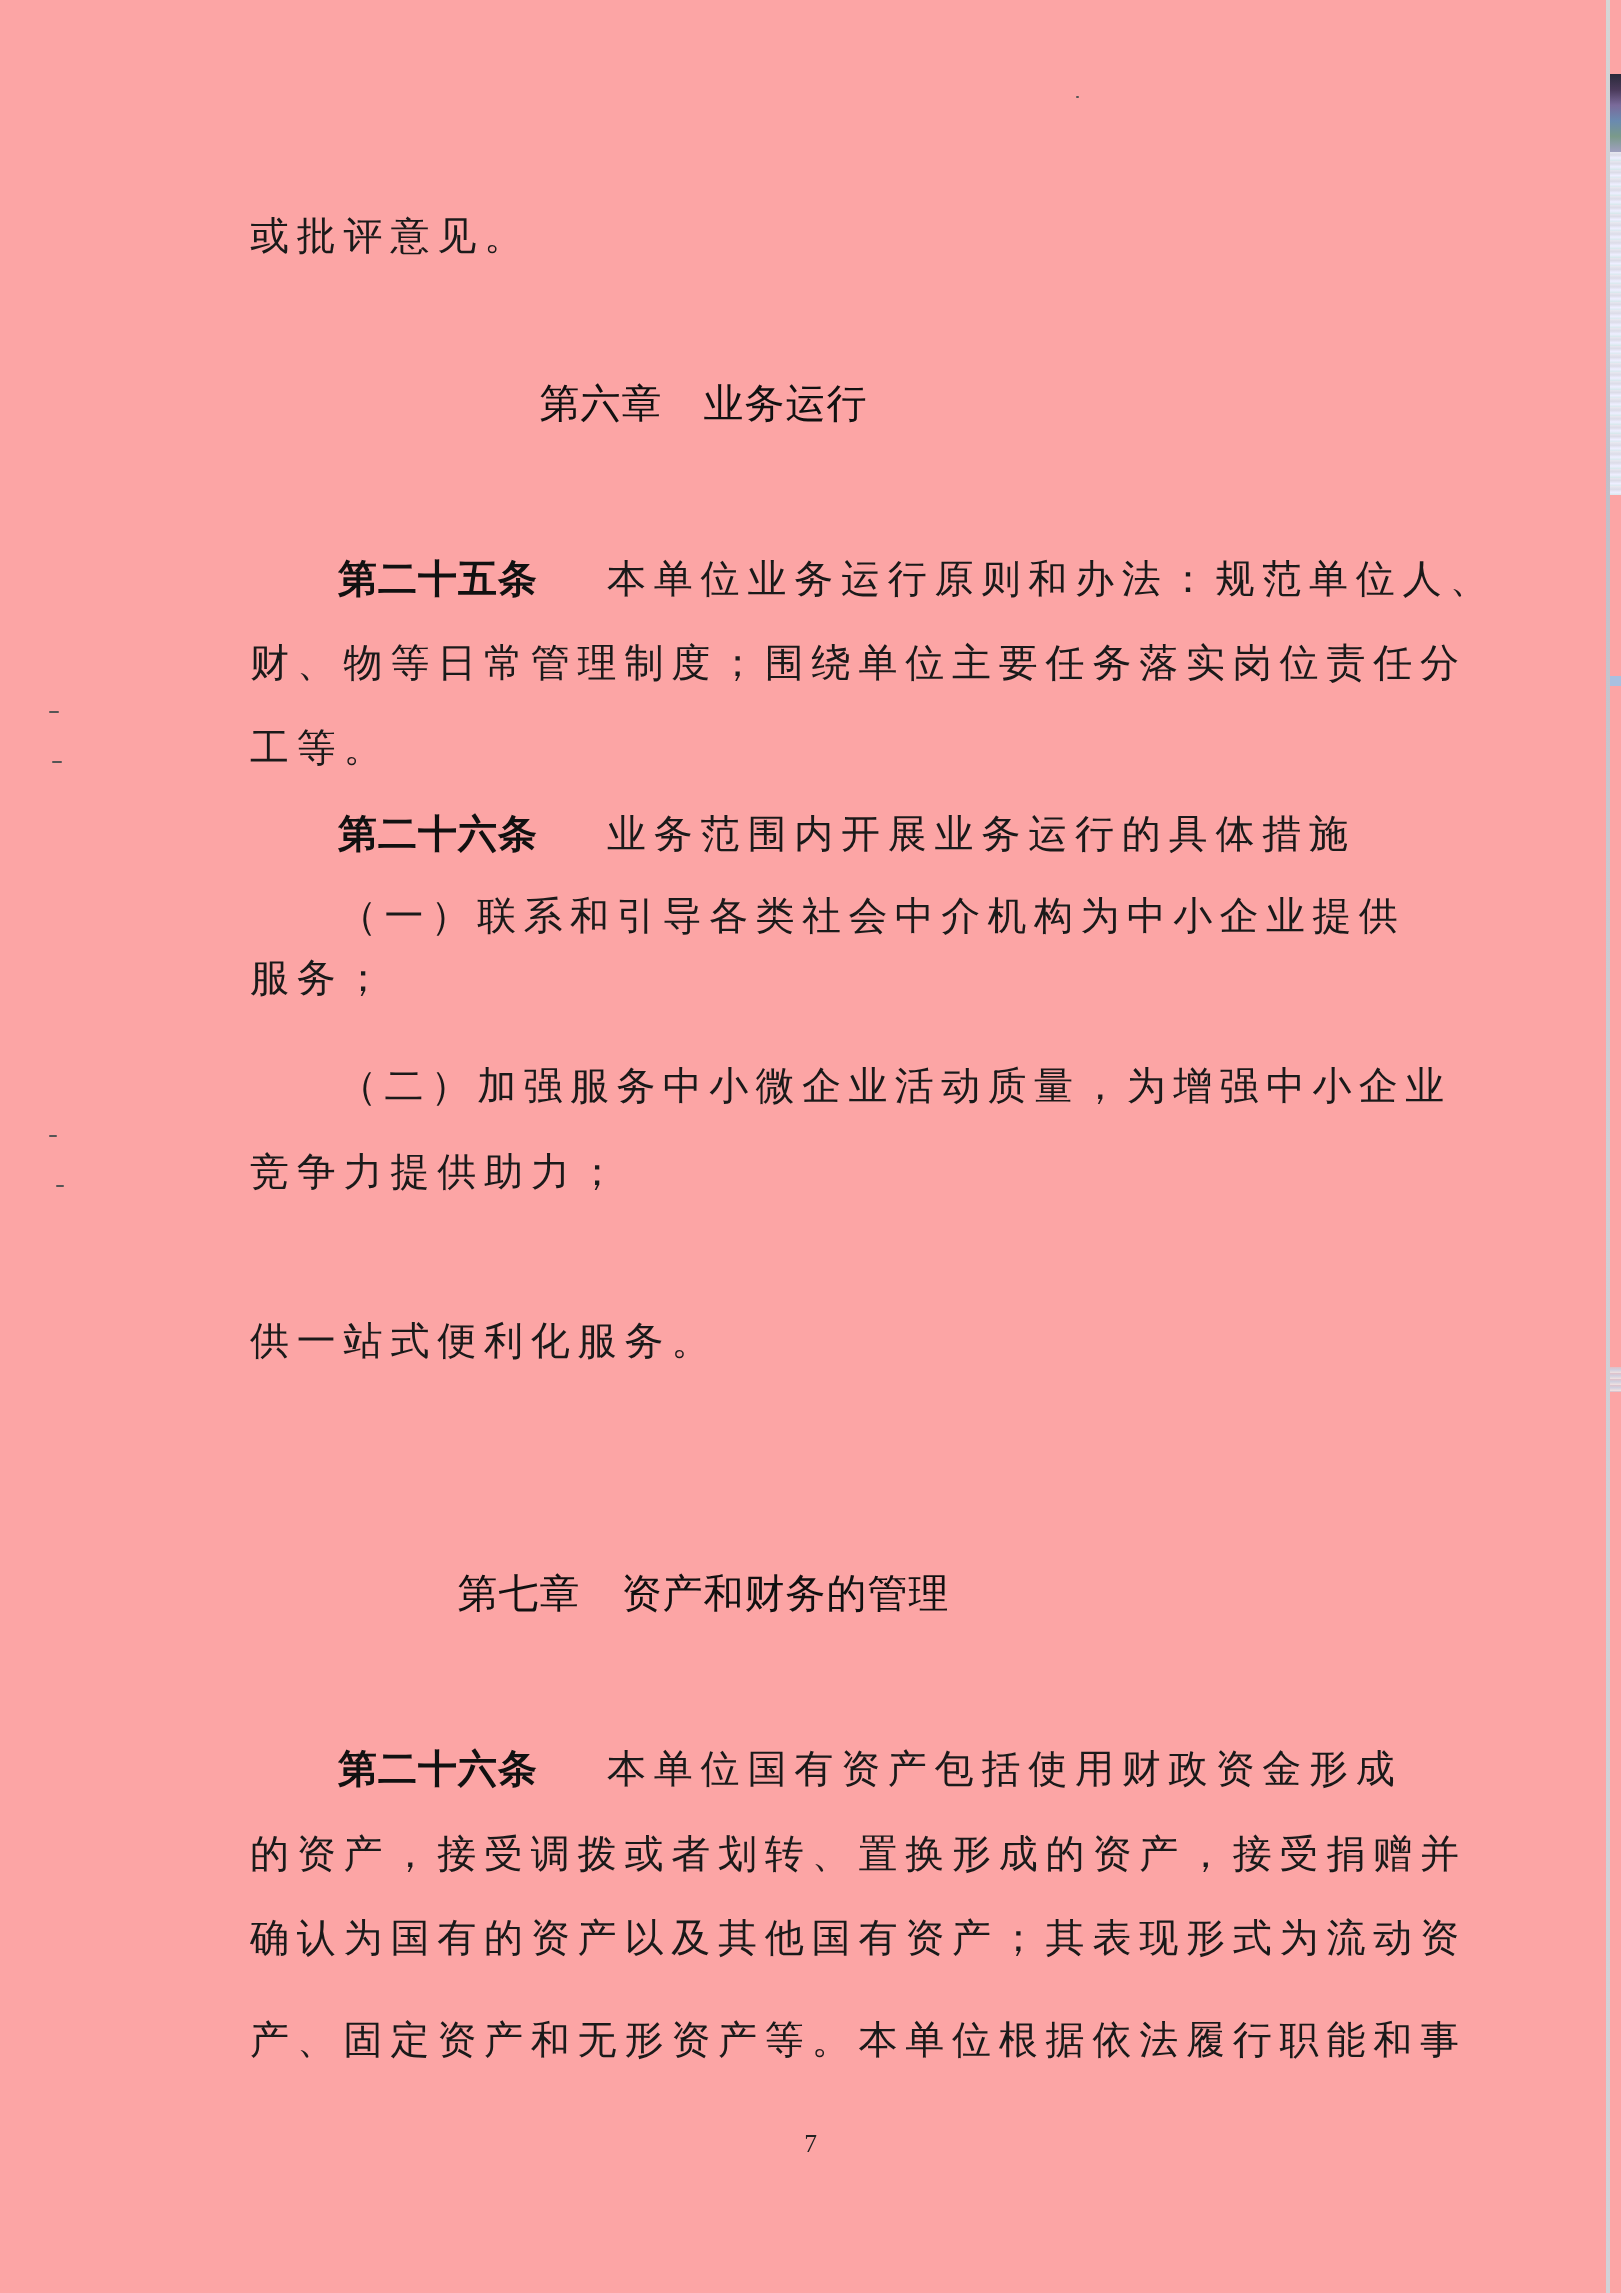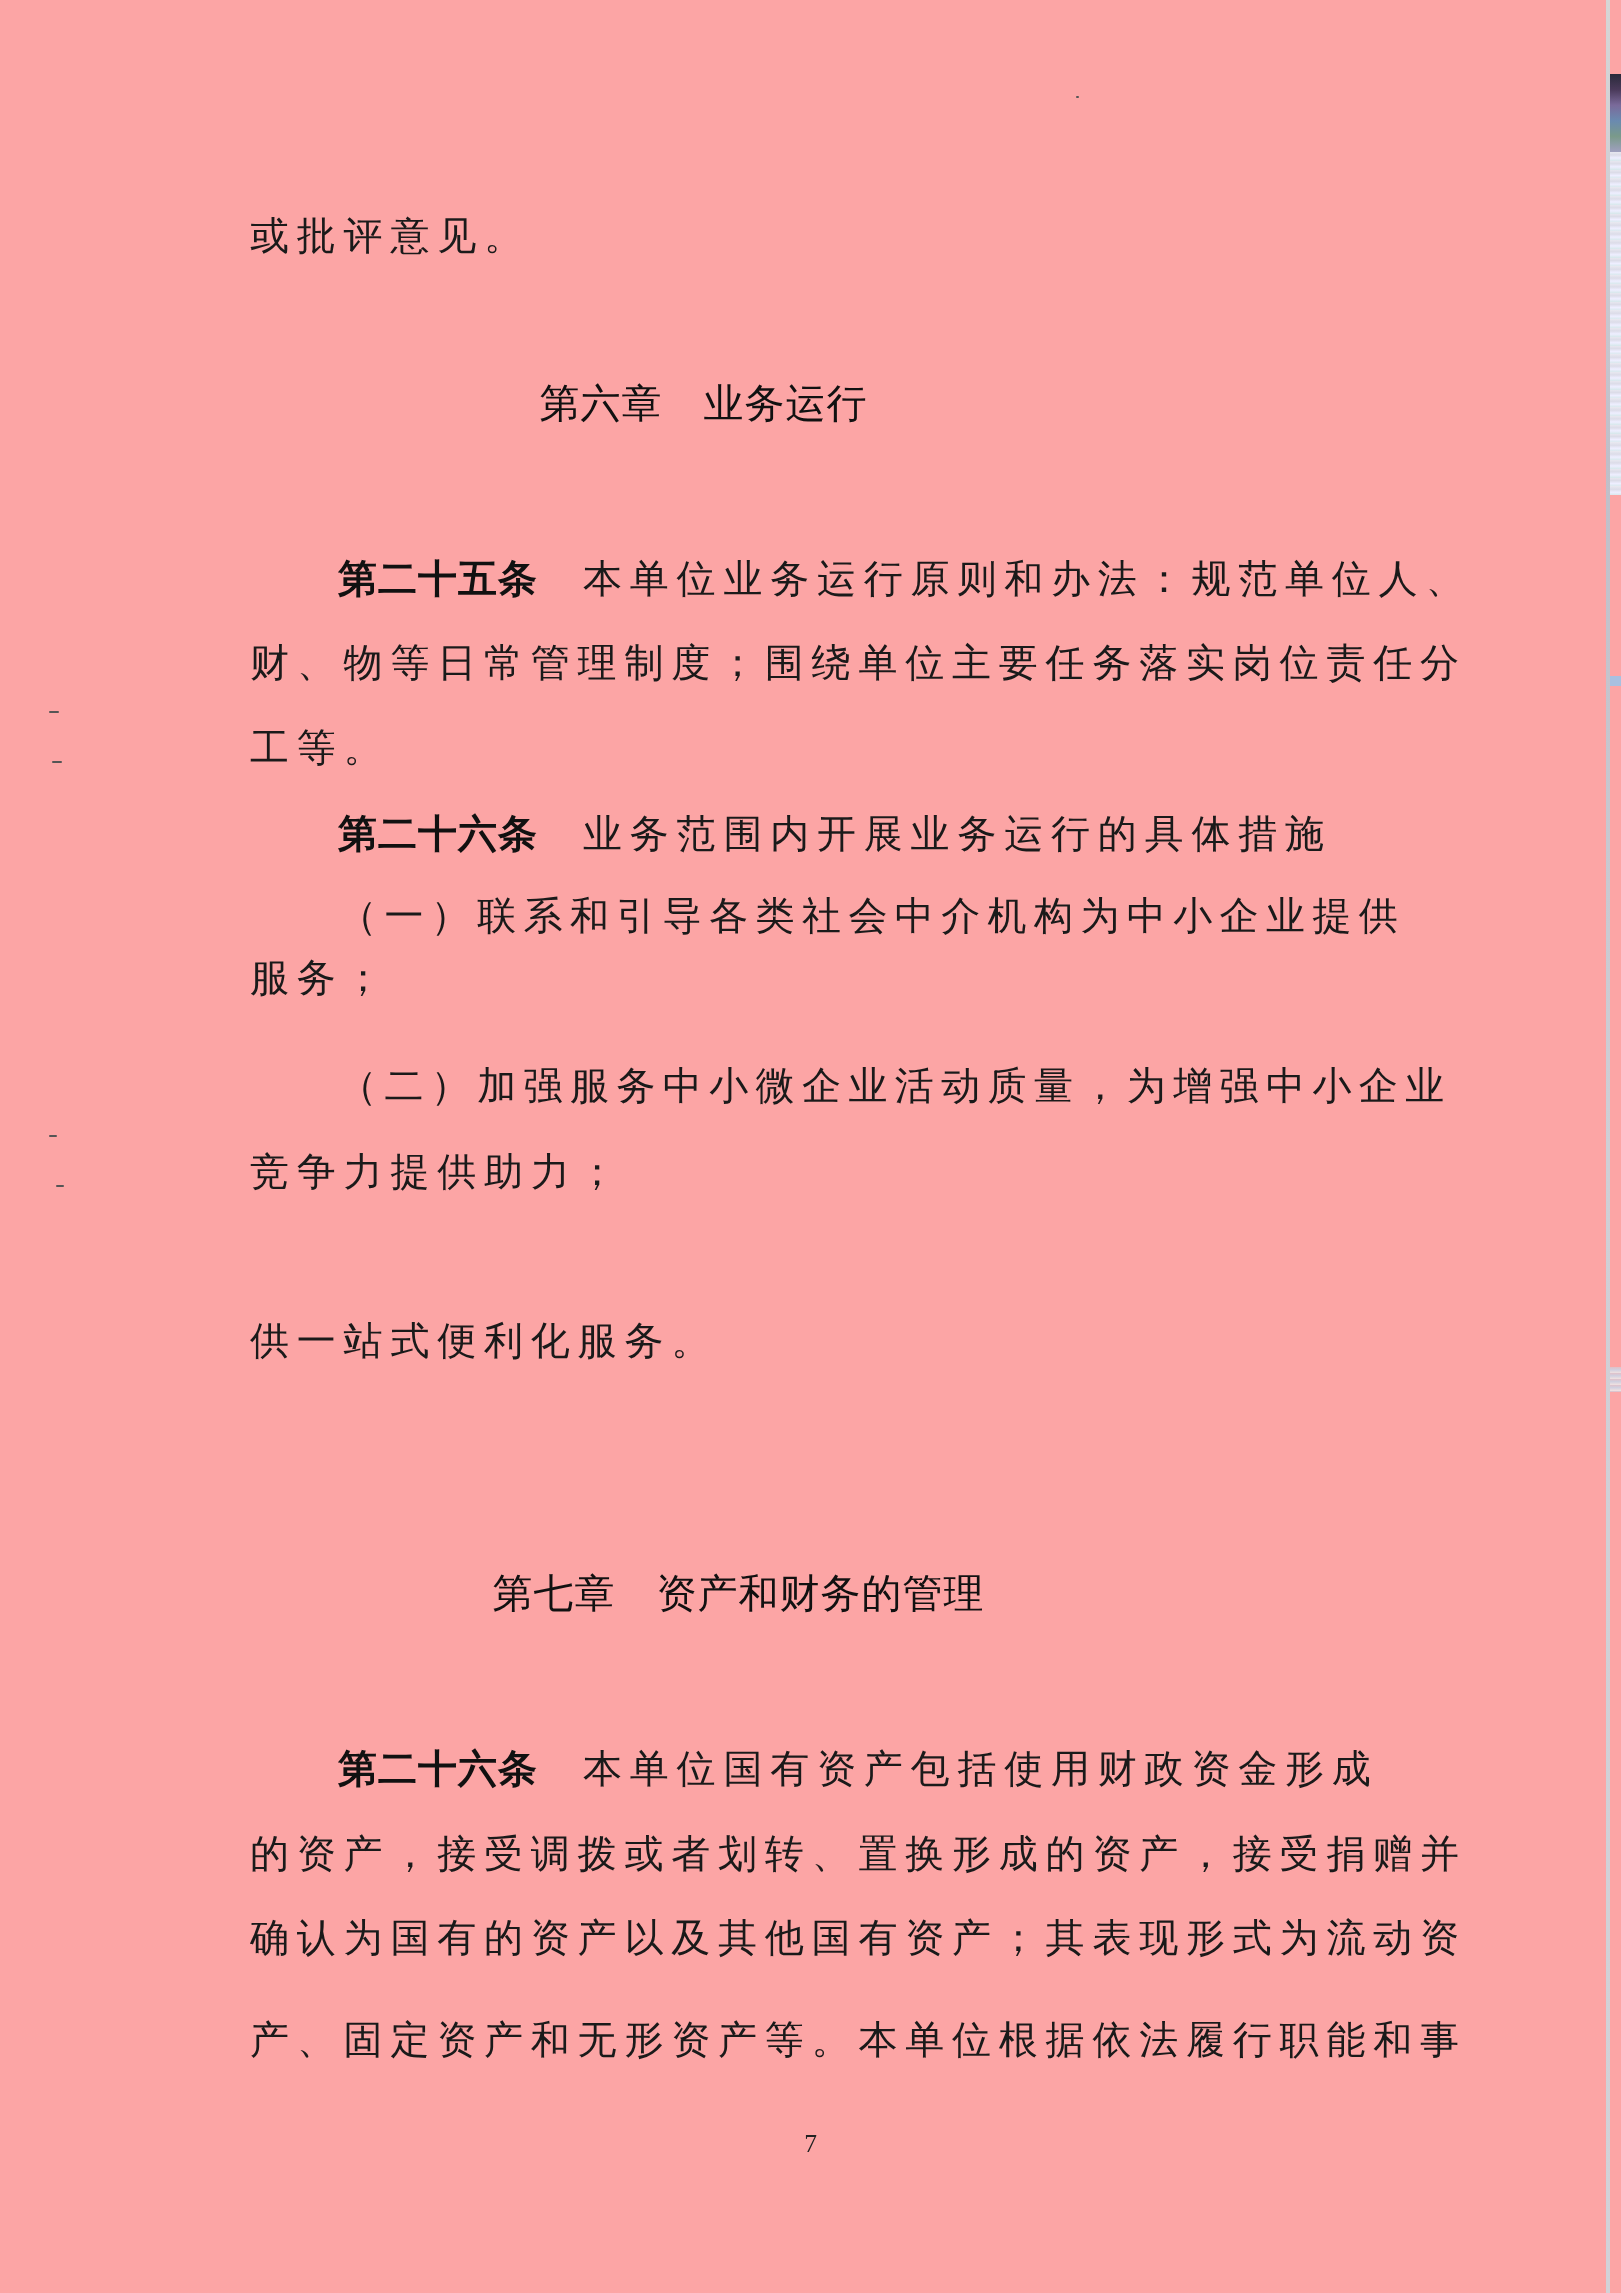--- a/index.html
+++ b/index.html
@@ -42,21 +42,21 @@
       font-size: 40px;
       line-height: 47px;
       letter-spacing: 1px;
       white-space: nowrap;
       color: #111;
     }
     .article-no {
       font-family: Liberation Mono, monospace;
       font-weight: bold;
       letter-spacing: 1px;
-      margin-right: 45px;
+      margin-right: 69px;
       color: #111;
     }
     .page-number {
       position: absolute;
       left: 0;
       width: 1621px;
       top: 2129px;
       text-align: center;
       font-family: "Liberation Serif", serif;
       font-size: 25.5px;
@@ -102,21 +102,21 @@
   </div>
 
   <div class="line item-indent" style="top:892px;">（一）联系和引导各类社会中介机构为中小企业提供</div>
   <div class="line" style="top:954px;">服务；</div>
 
   <div class="line item-indent" style="top:1062px;">（二）加强服务中小微企业活动质量，为增强中小企业</div>
   <div class="line" style="top:1148px;">竞争力提供助力；</div>
 
   <div class="line" style="top:1317px;">供一站式便利化服务。</div>
 
-  <div class="heading" style="top:1570px;padding-left:35px;">第七章　资产和财务的管理</div>
+  <div class="heading" style="top:1570px;">第七章　资产和财务的管理</div>
 
   <div class="line indent" style="top:1745px;">
     <span class="article-no">第二十六条</span><span>本单位国有资产包括使用财政资金形成</span>
   </div>
   <div class="line" style="top:1830px;">的资产，接受调拨或者划转、置换形成的资产，接受捐赠并</div>
   <div class="line" style="top:1914px;">确认为国有的资产以及其他国有资产；其表现形式为流动资</div>
   <div class="line" style="top:2000px;margin-top:16px;">产、固定资产和无形资产等。本单位根据依法履行职能和事</div>
 
   <div class="page-number">7</div>
 

